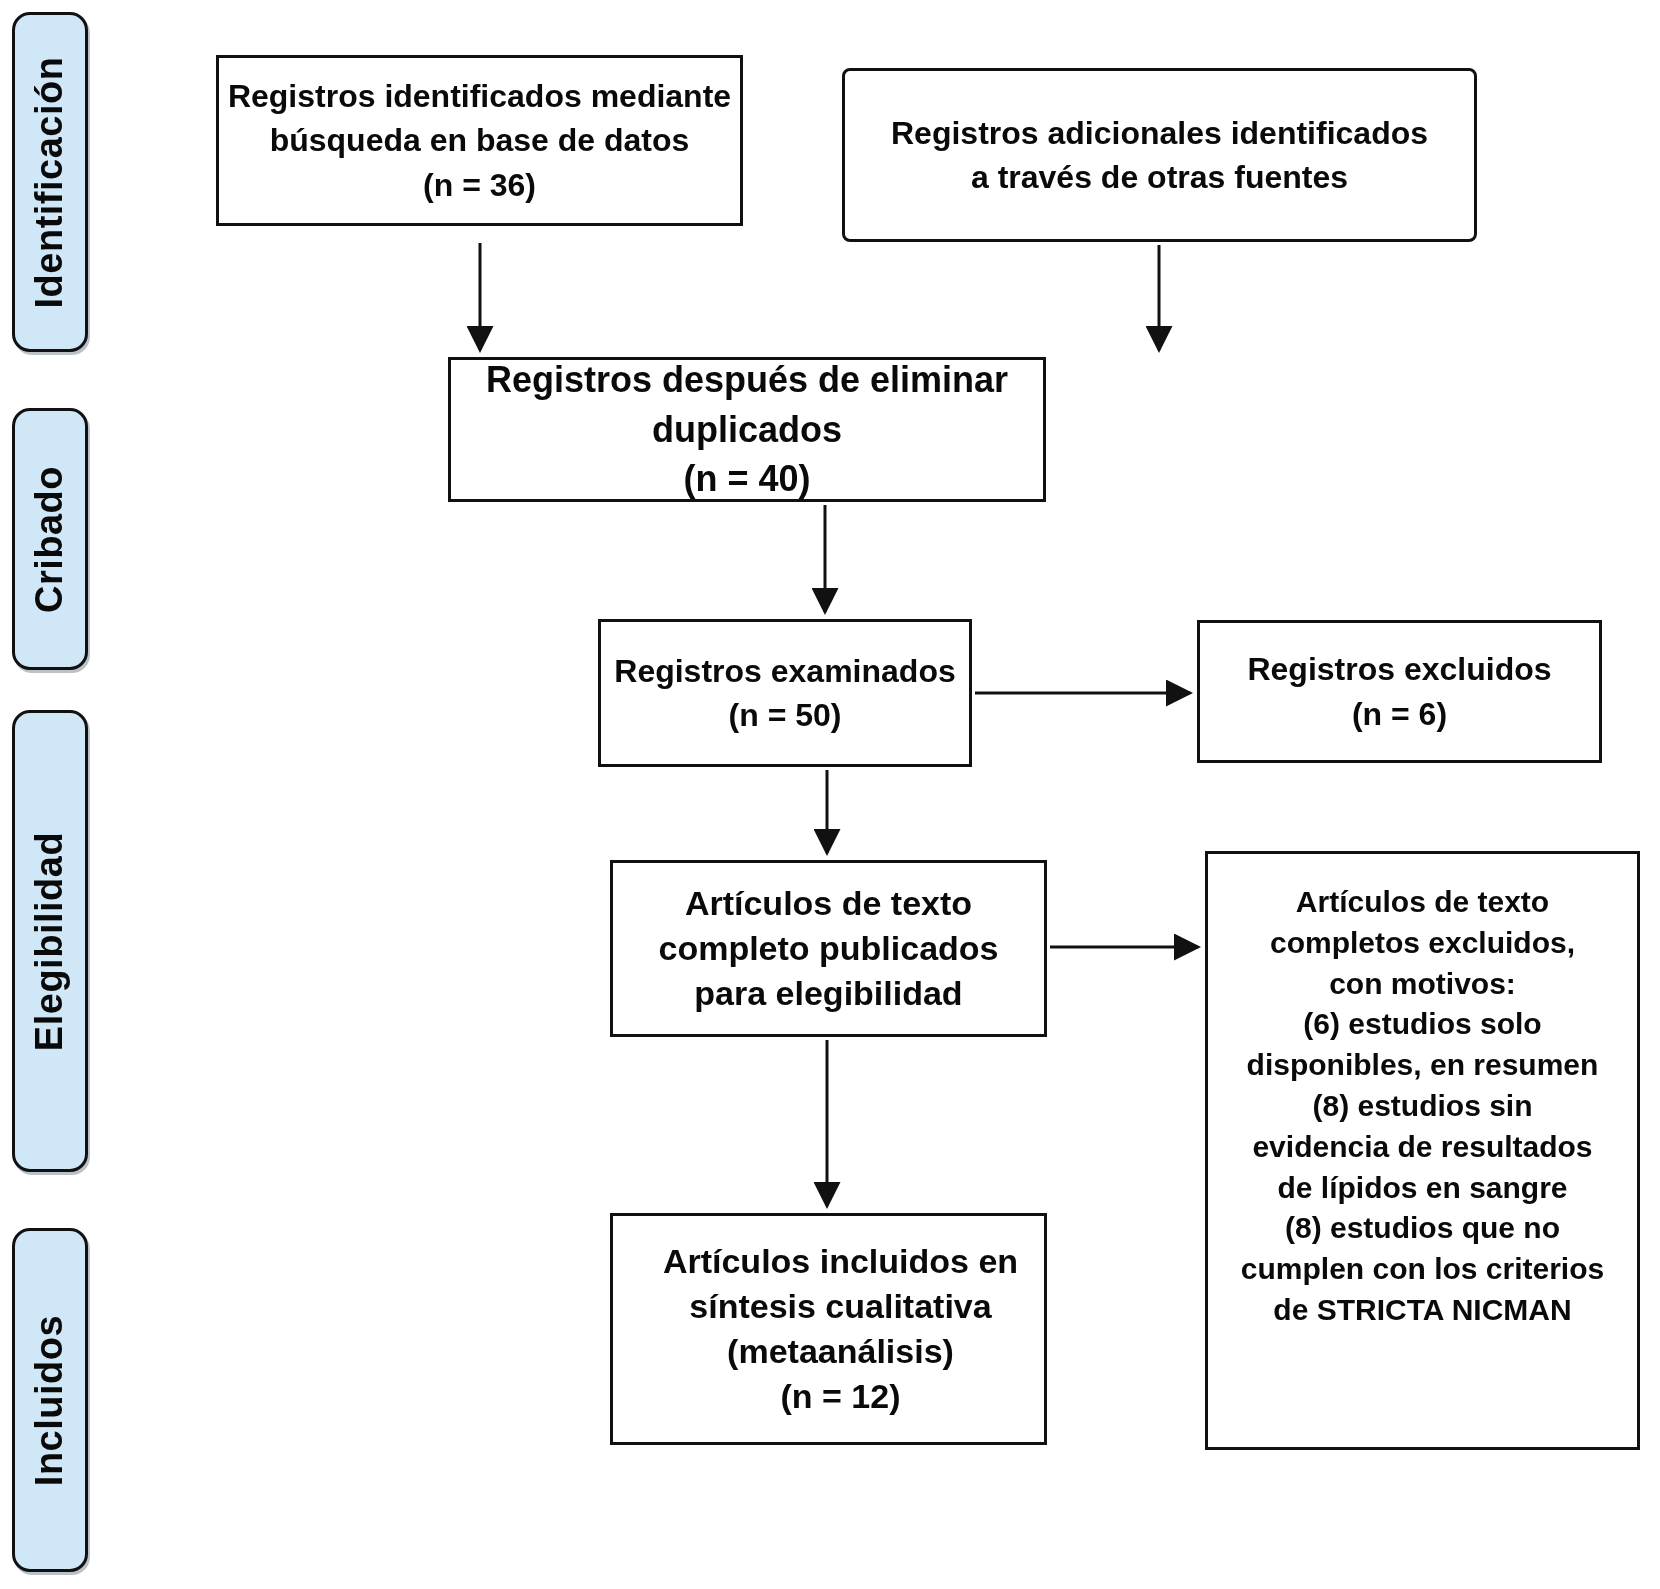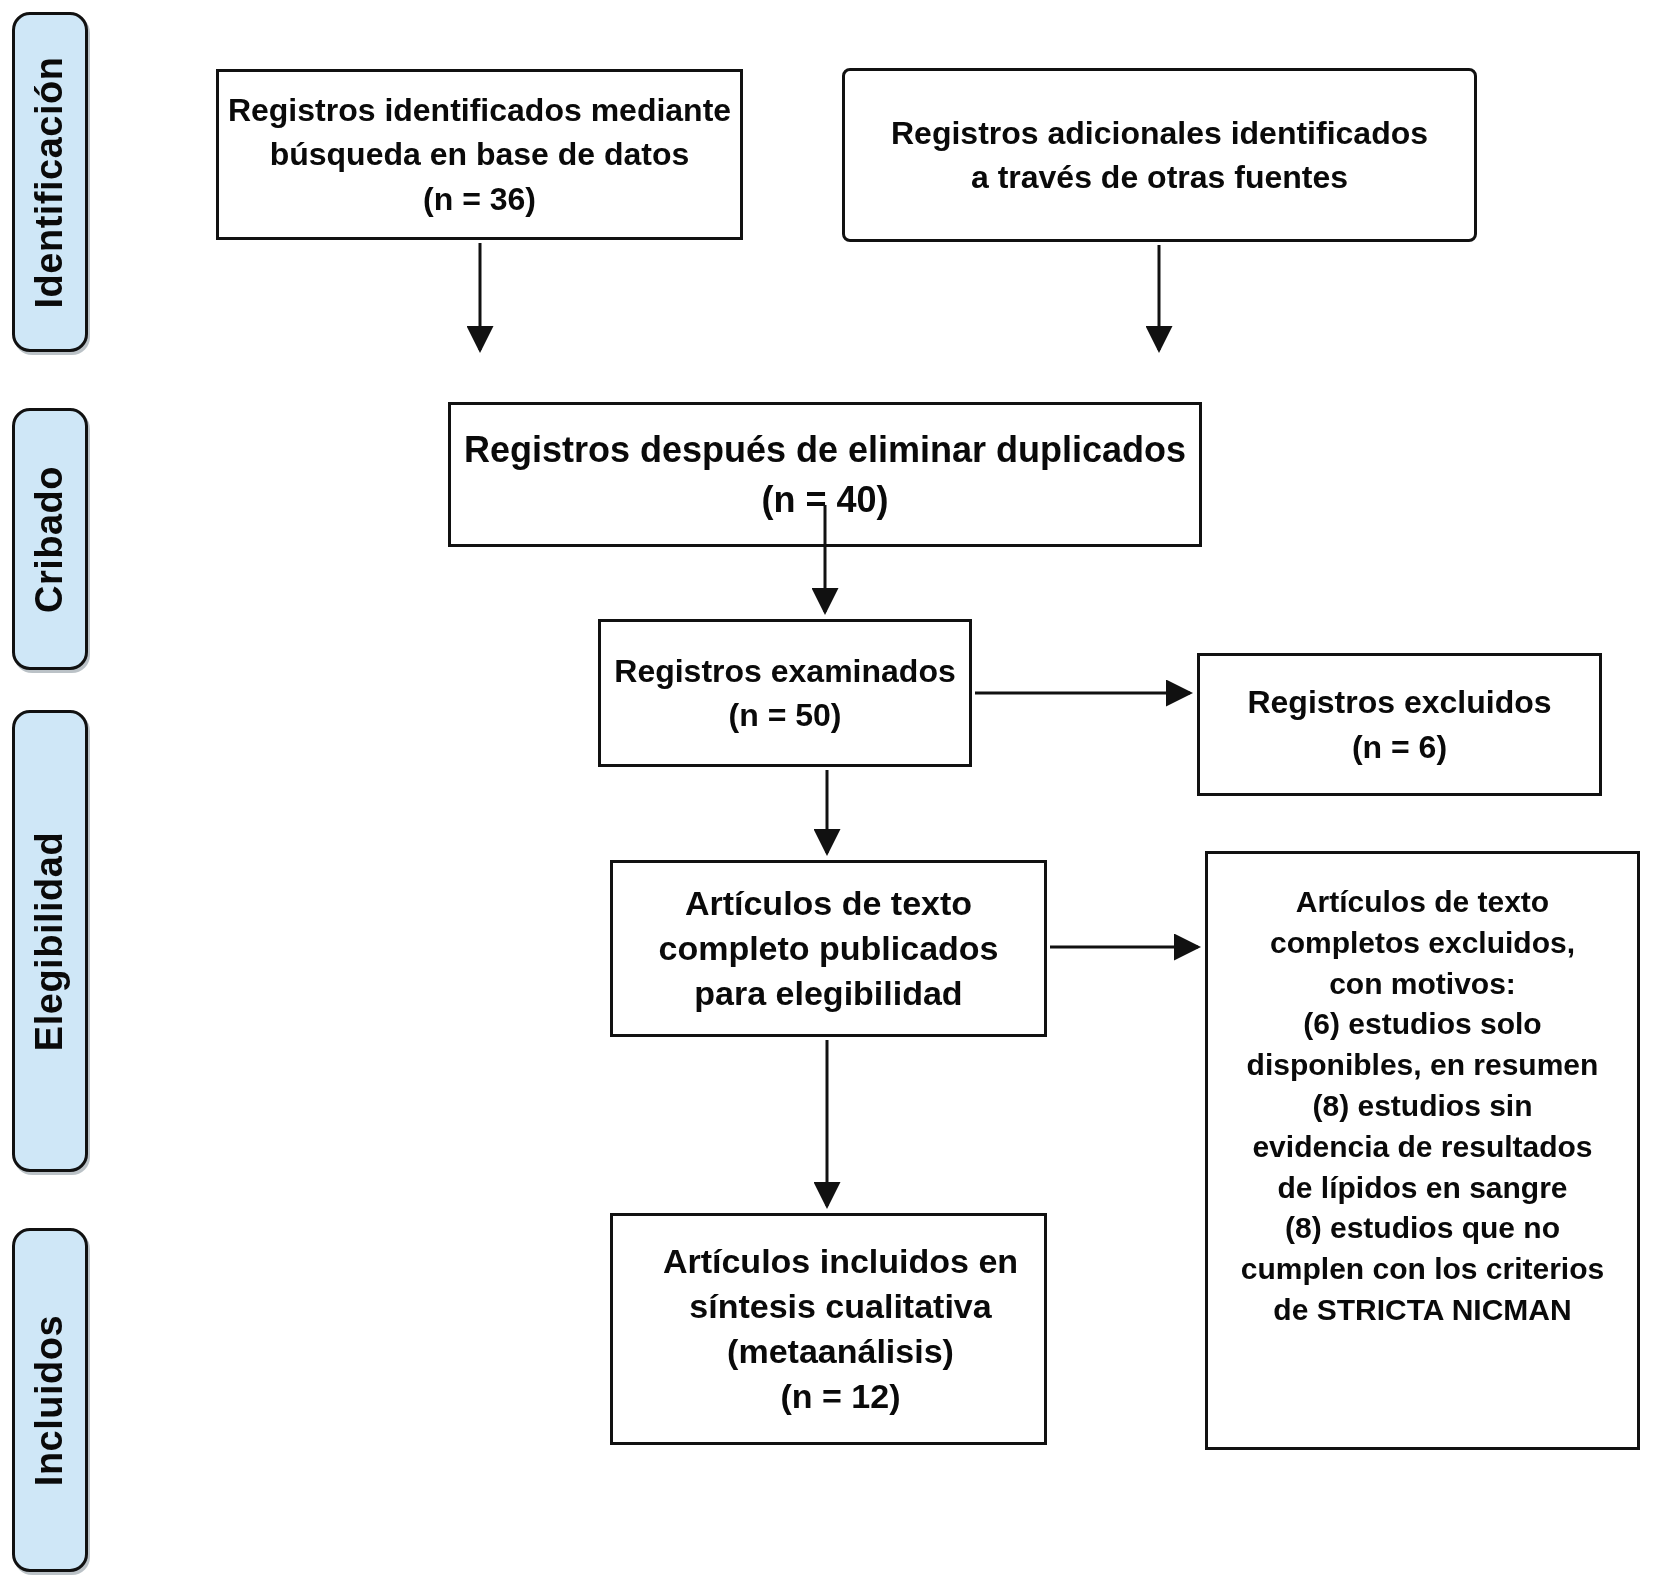--- a/index.html
+++ b/index.html
@@ -53,26 +53,26 @@
     justify-content: center;
     text-align: center;
     box-sizing: border-box;
   }
   .box-text {
     white-space: pre-line;
     font-weight: bold;
     font-size: 32px;
     line-height: 1.38;
   }
-  #box-db-search         { left: 216px;  top: 69px;   width: 527px; height: 171px; }
+  #box-db-search         { left: 216px;  top: 55px;   width: 527px; height: 171px; }
   #box-other-sources     { left: 842px;  top: 68px;   width: 635px; height: 174px; border-radius: 8px; }
-  #box-after-duplicates  { left: 448px;  top: 357px;  width: 754px; height: 145px; margin-top: 45px; }
+  #box-after-duplicates  { left: 448px;  top: 357px;  width: 598px; height: 145px; }
   #box-after-duplicates .box-text { font-size: 36px; }
   #box-screened          { left: 598px;  top: 619px;  width: 374px; height: 148px; }
-  #box-excluded          { left: 1197px; top: 620px;  width: 405px; height: 143px; margin-top: 33px; }
+  #box-excluded          { left: 1197px; top: 620px;  width: 405px; height: 143px; }
   #box-fulltext          { left: 610px;  top: 860px;  width: 437px; height: 177px; }
   #box-fulltext .box-text { font-size: 34px; line-height: 1.32; }
   #box-fulltext-excluded { left: 1205px; top: 851px;  width: 435px; height: 599px; align-items: flex-start; }
   #box-fulltext-excluded .box-text { font-size: 30px; line-height: 1.36; padding-top: 28px; }
   #box-included          { left: 610px;  top: 1213px; width: 437px; height: 232px; padding-left: 24px; }
   #box-included .box-text { font-size: 34px; line-height: 1.32; }
 
   
   .arrows {
     position: absolute;

